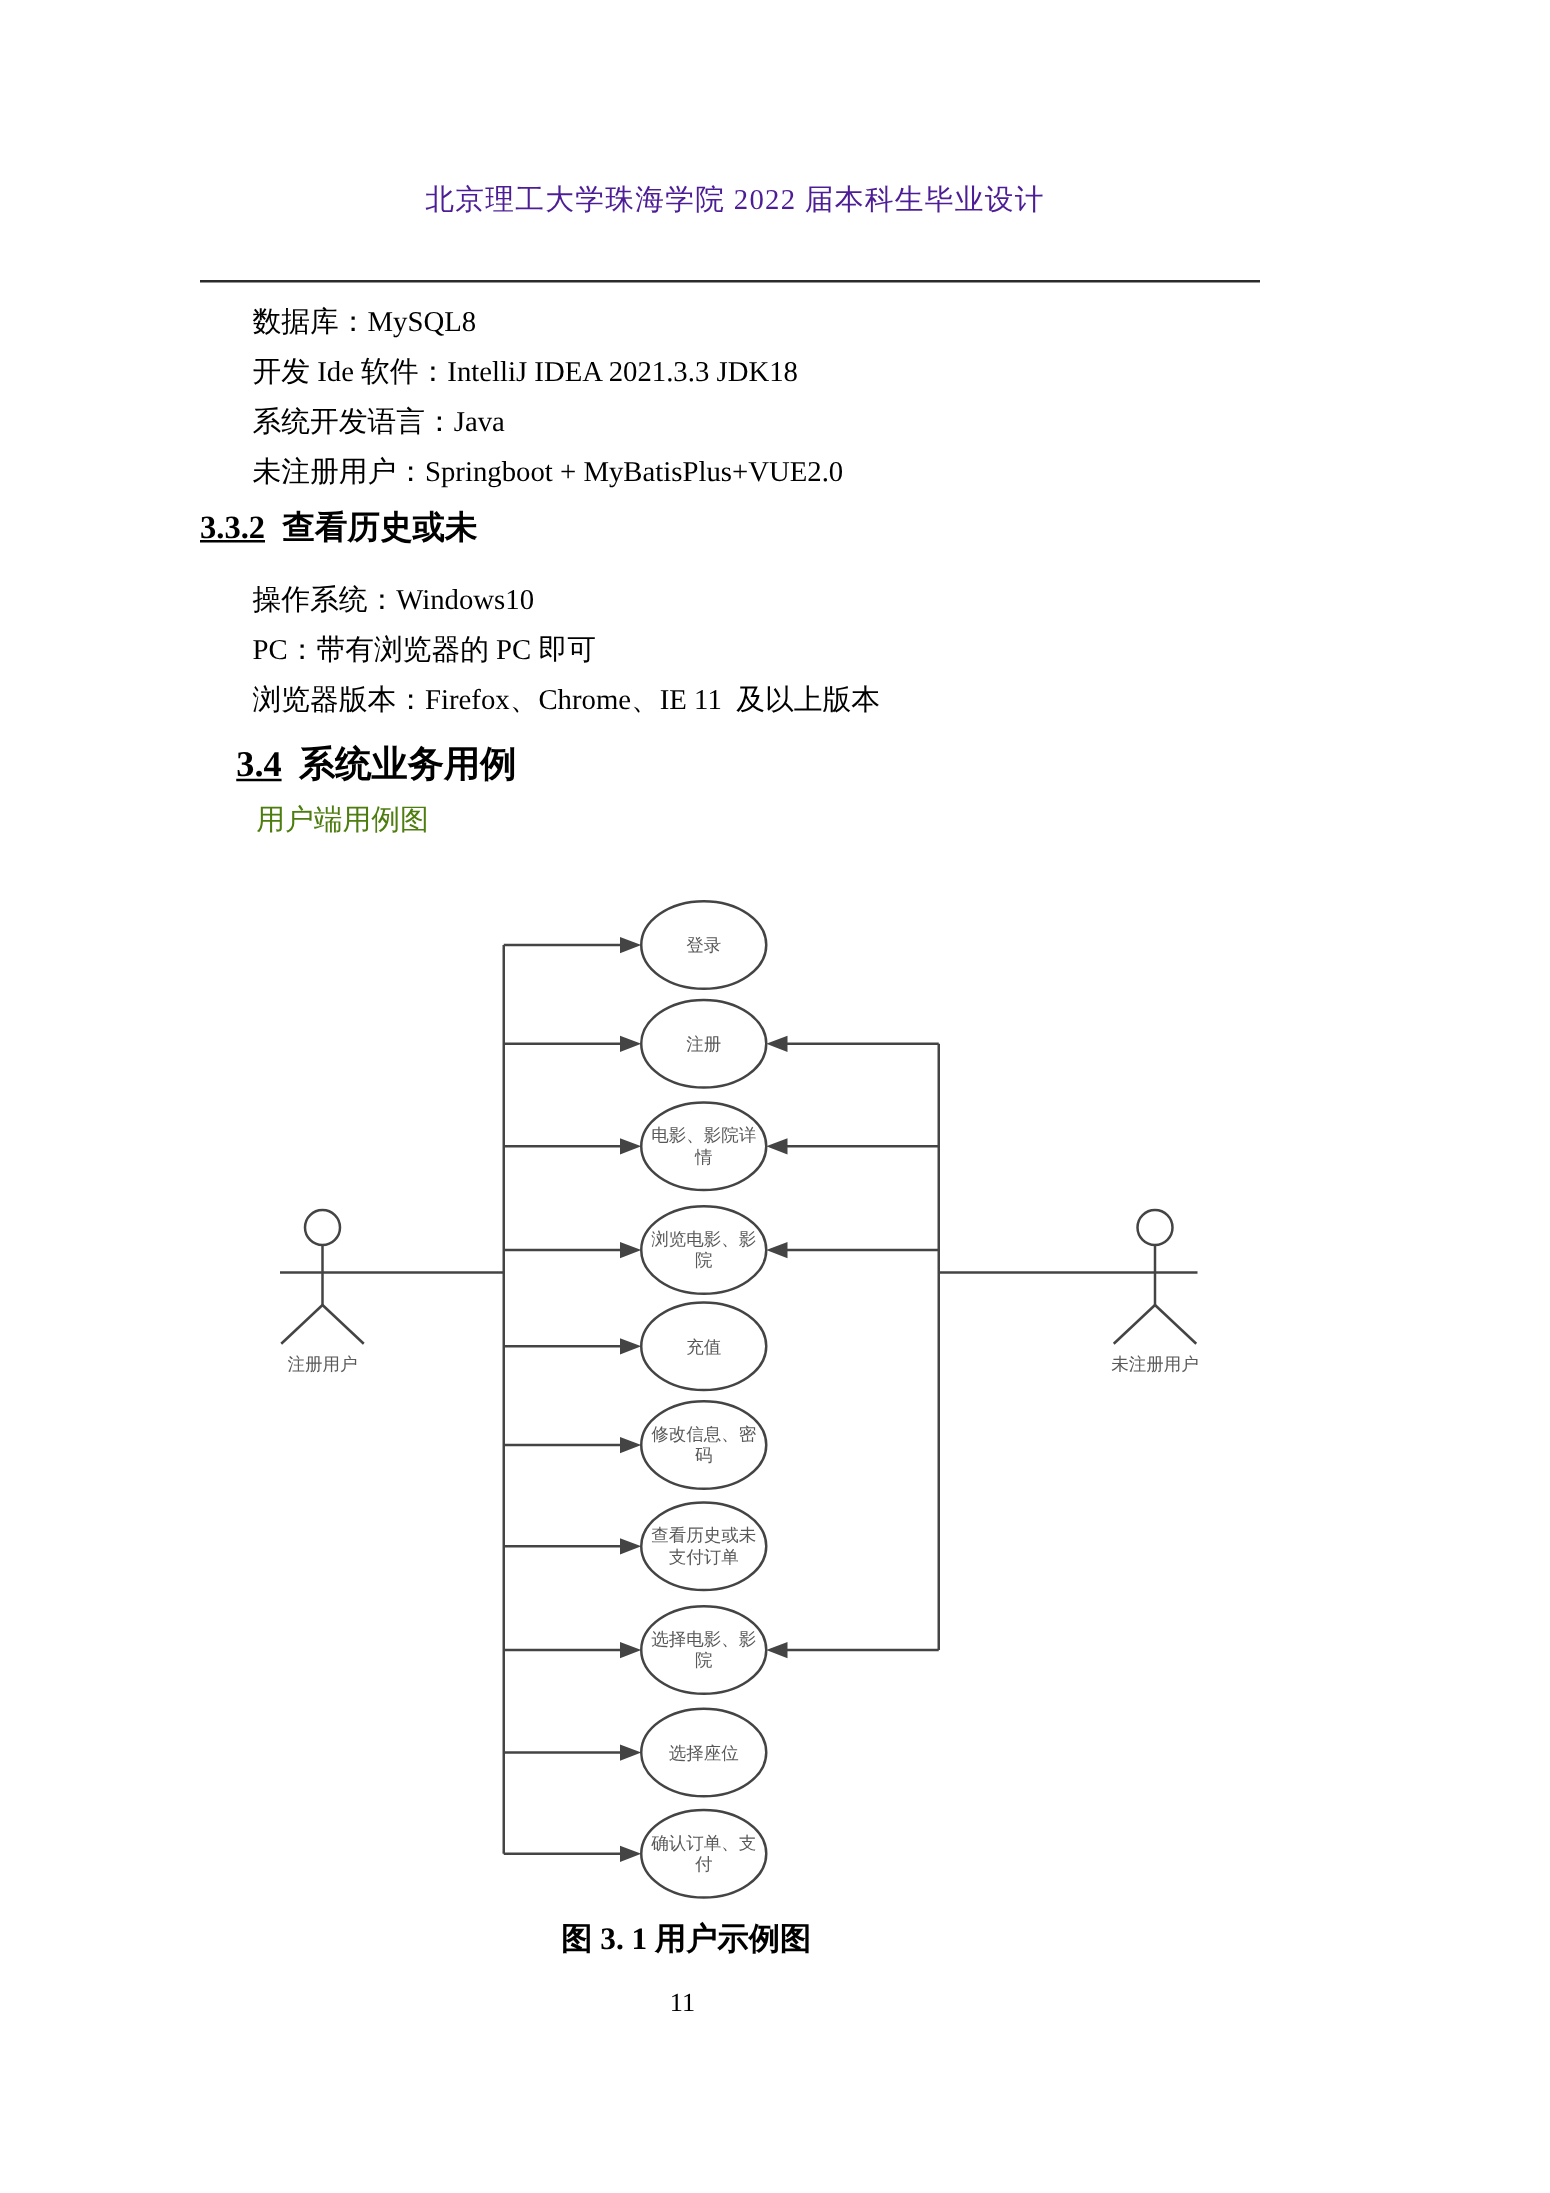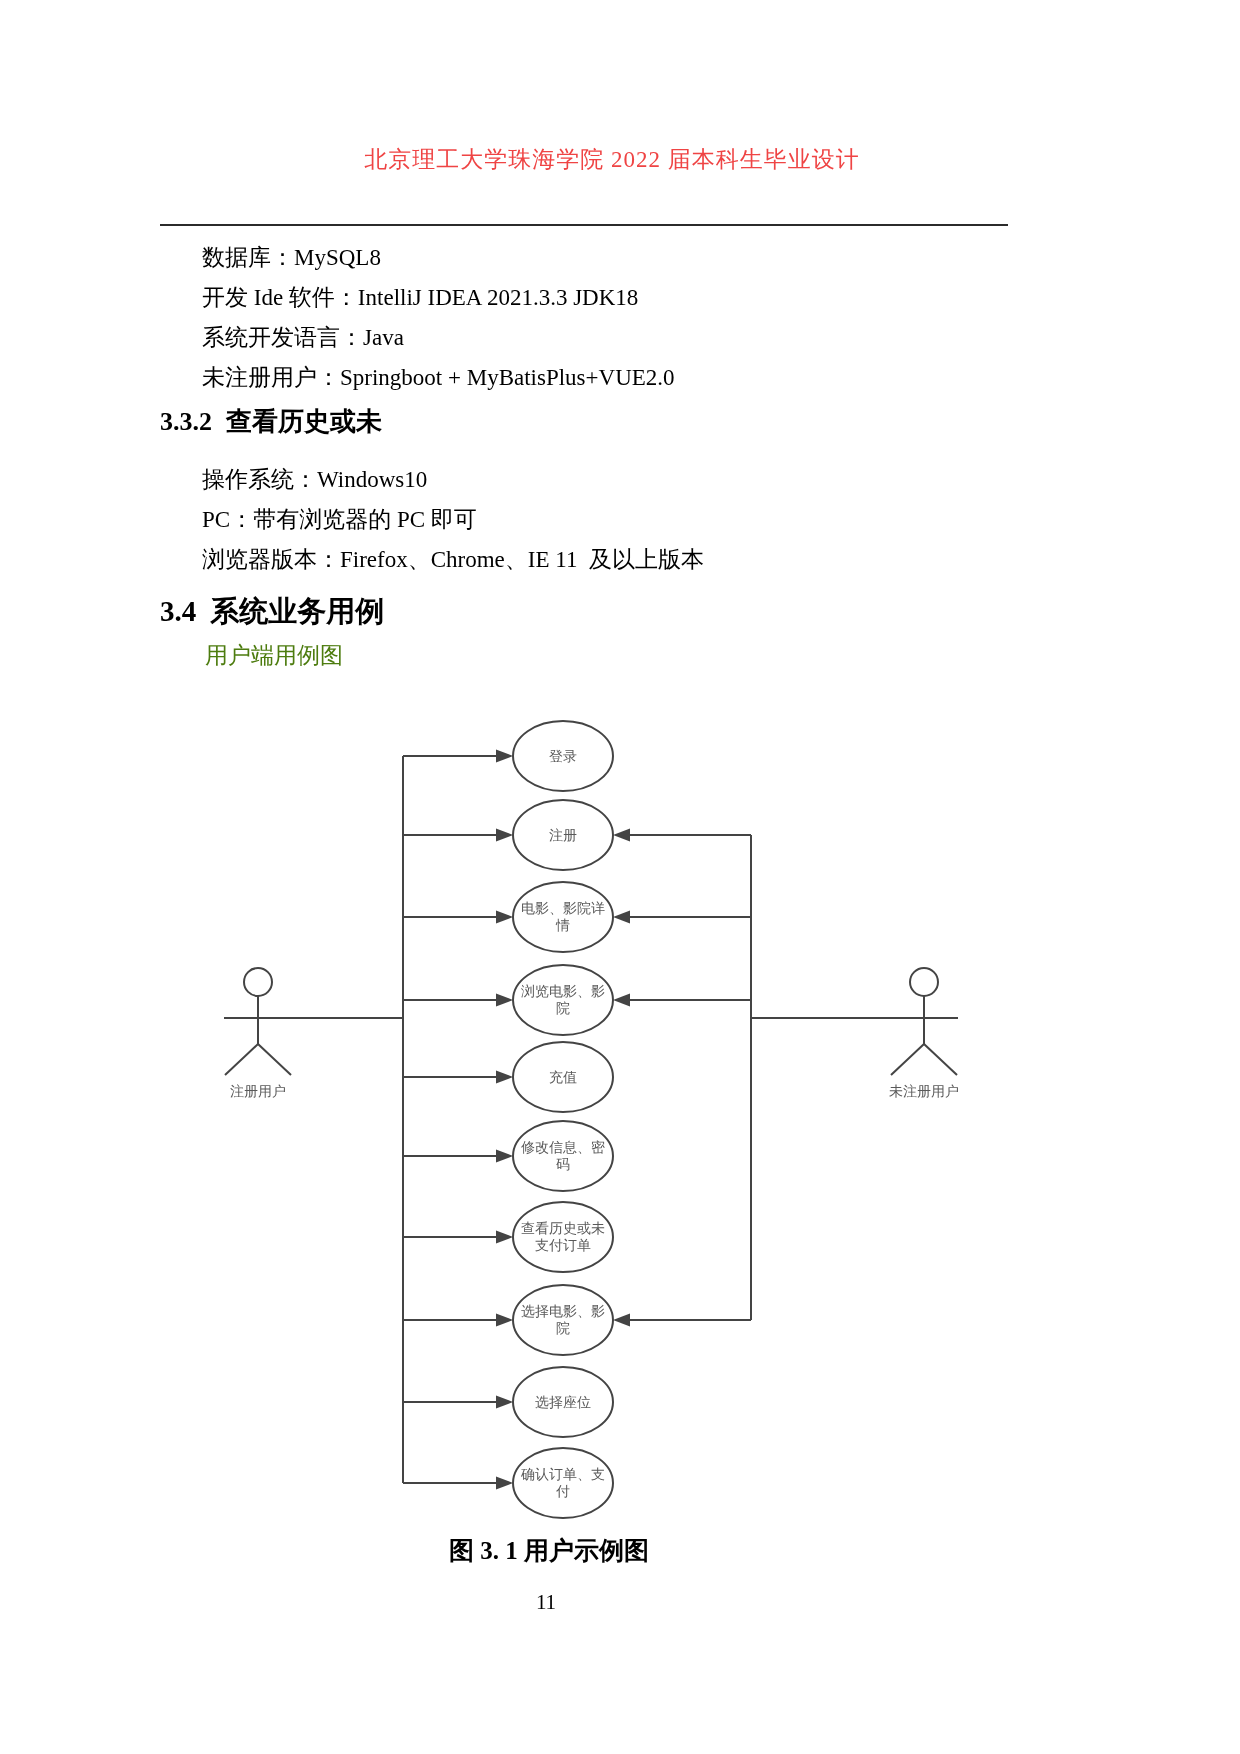--- a/index.html
+++ b/index.html
@@ -6,36 +6,36 @@
   .page{
     position:relative;
     width:1240px;height:1754px;
     background:#ffffff;
     font-family:"Liberation Serif","DejaVu Serif",serif;
     color:#111;
     overflow:hidden;
   }
   .header-title{
     position:absolute;top:144px;left:0;width:1176px;
-    text-align:center;font-size:23px;letter-spacing:1px;color:#ef4444;padding-left:24px;
+    text-align:center;font-size:23px;letter-spacing:1px;color:#4c1d95;
   }
   .header-rule{
     position:absolute;top:224px;left:160px;width:848px;height:2px;background:#2b2b2b;
   }
   .spec-group{position:absolute;left:202px;font-size:23px;color:#000;}
   #spec1{top:242px;}
   #spec2{top:464px;}
   .spec-line{height:40px;white-space:pre;}
   .section-heading{
     position:absolute;left:160px;font-weight:bold;color:#000;
     font-family:"Liberation Serif","DejaVu Serif",serif;
   }
   #h332{top:404px;font-size:26px;}
-  #h34{top:592px;font-size:29px;}
-  .heading-num{margin-right:14px;}
+  #h34{top:592px;font-size:29px;margin-left:29px;}
+  .heading-num{margin-right:14px;text-decoration:underline;}
   .diagram-intro{
     position:absolute;top:640px;left:205px;font-size:23px;color:#4d7c0f;
   }
   .figure-caption{
     position:absolute;top:1534px;left:199px;width:700px;text-align:center;
     font-size:25px;font-weight:bold;color:#000;
   }
   .page-number{
     position:absolute;top:1590px;left:0;width:1092px;text-align:center;
     font-size:21px;color:#000;

